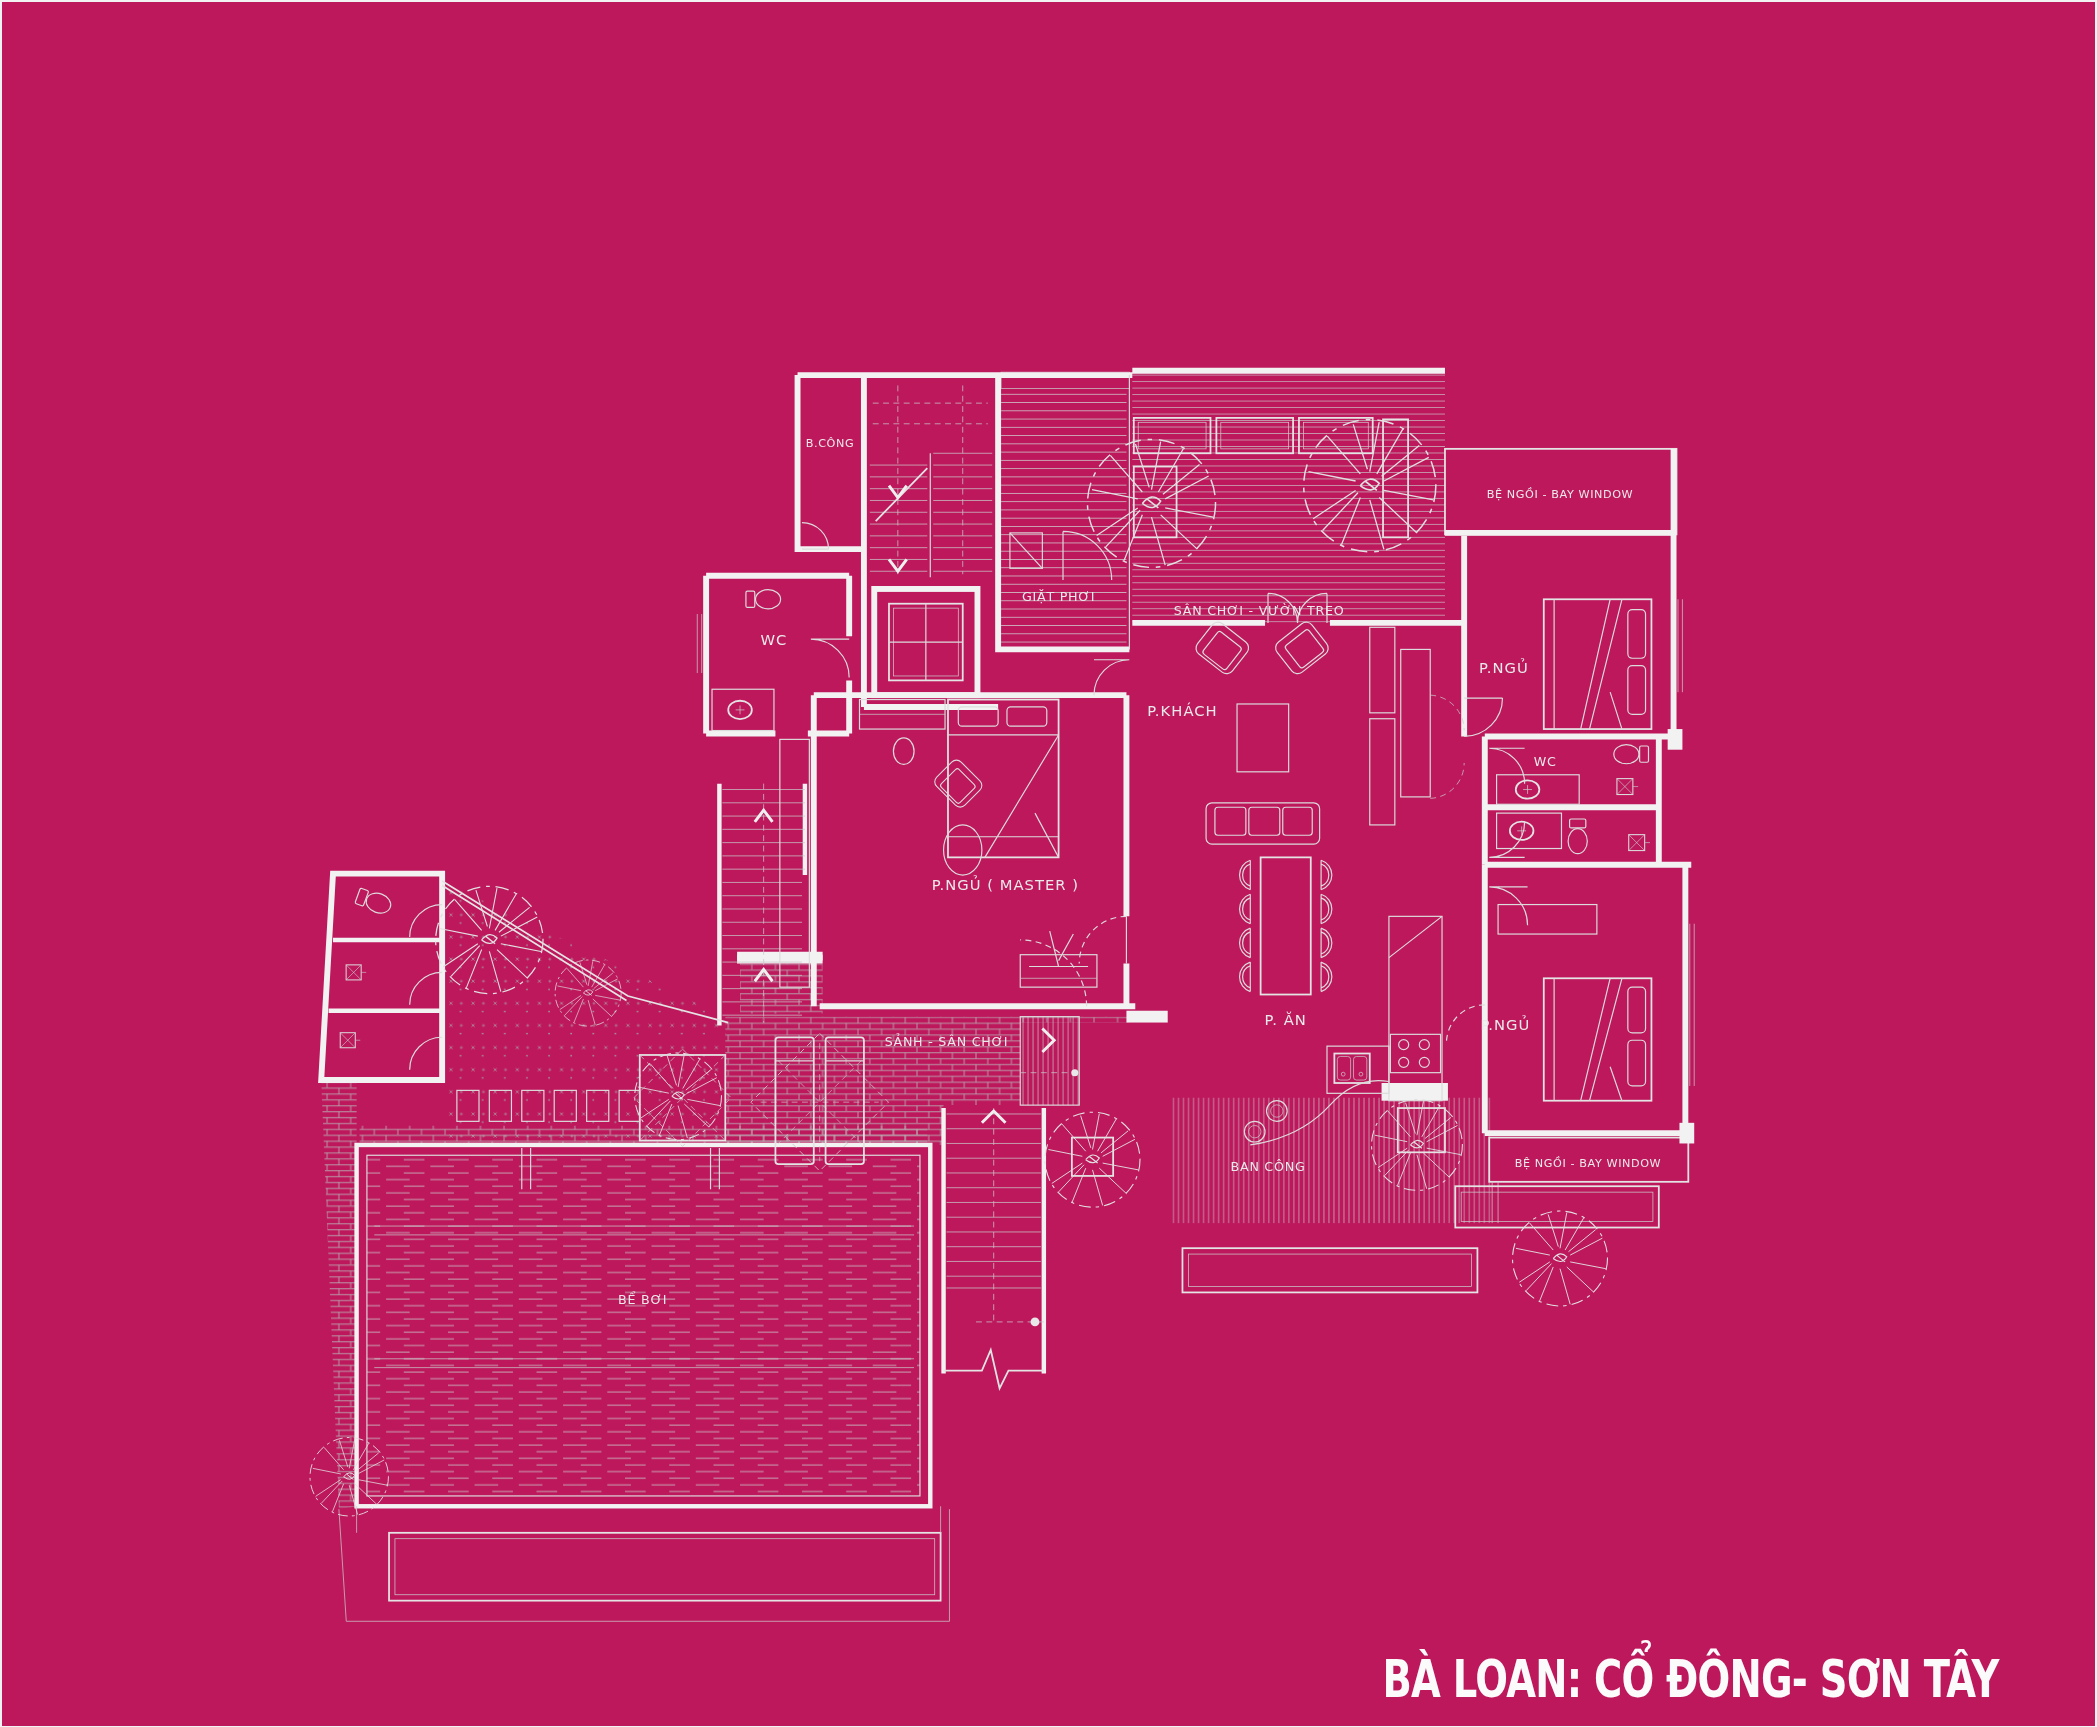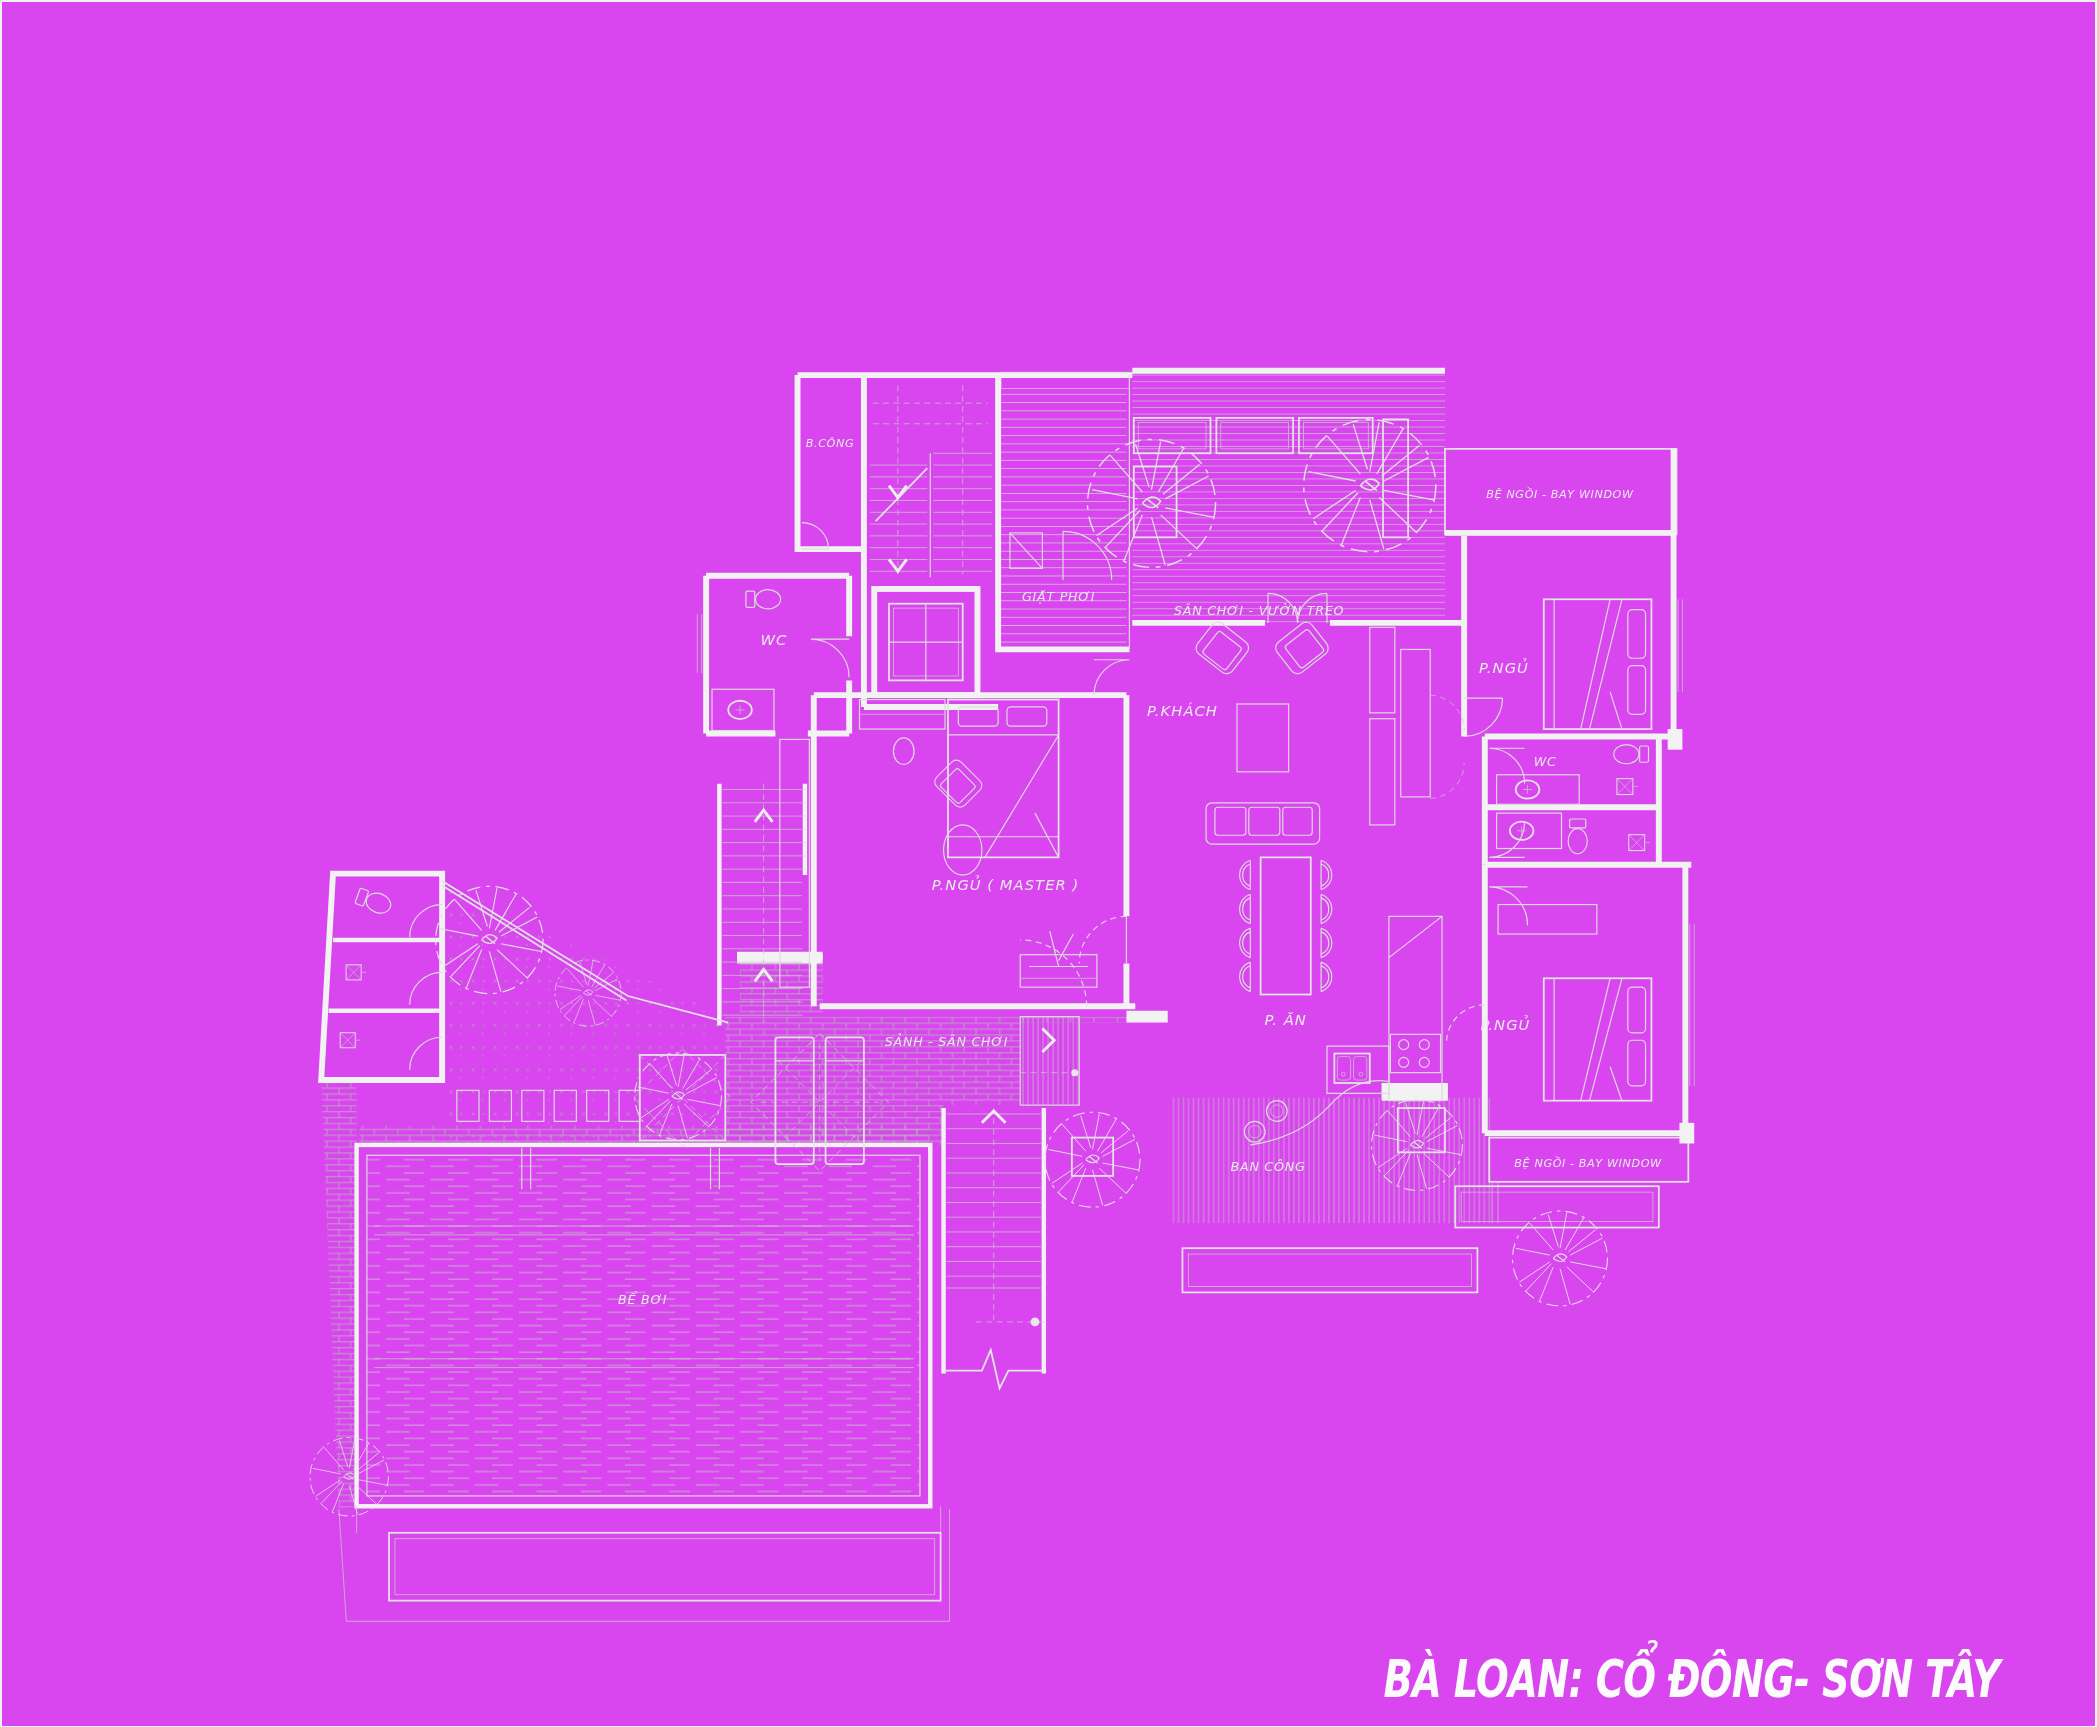--- a/index.html
+++ b/index.html
@@ -1,18 +1,18 @@
 <!DOCTYPE html>
 <html style="font-size:8px"><head>
 <meta charset="utf-8">
 <style>
   html,body{margin:0;padding:0;background:#000;}
-  .canvas{position:relative;width:2097px;height:1728px;background:#d946ef;
+  .canvas{position:relative;width:2097px;height:1728px;background:#be185d;
           border:2px solid #f2f2f2;box-sizing:border-box;overflow:hidden;
-          font-family:"DejaVu Sans",sans-serif;font-style:italic;}
+          font-family:"DejaVu Sans",sans-serif;}
   svg{position:absolute;left:0;top:0;width:2094px;height:1724px;display:block;}
   .w  {stroke:#f2f2f2;stroke-width:4;fill:none;stroke-linecap:butt;}
   .w3 {stroke:#f2f2f2;stroke-width:3;fill:none;}
   .w2 {stroke:#efefef;stroke-width:2;fill:none;}
   .t  {stroke:#dcdcdc;stroke-width:.8;fill:none;}
   .t5 {stroke:#c9c9c9;stroke-width:.5;fill:none;}
   .t12{stroke:#e4e4e4;stroke-width:1.2;fill:none;}
   .dash{stroke-dasharray:4 3;}
   .lbl{fill:#eaeaea;font-family:"DejaVu Sans",sans-serif;font-size:10px;
        letter-spacing:.7px;text-anchor:middle;}

